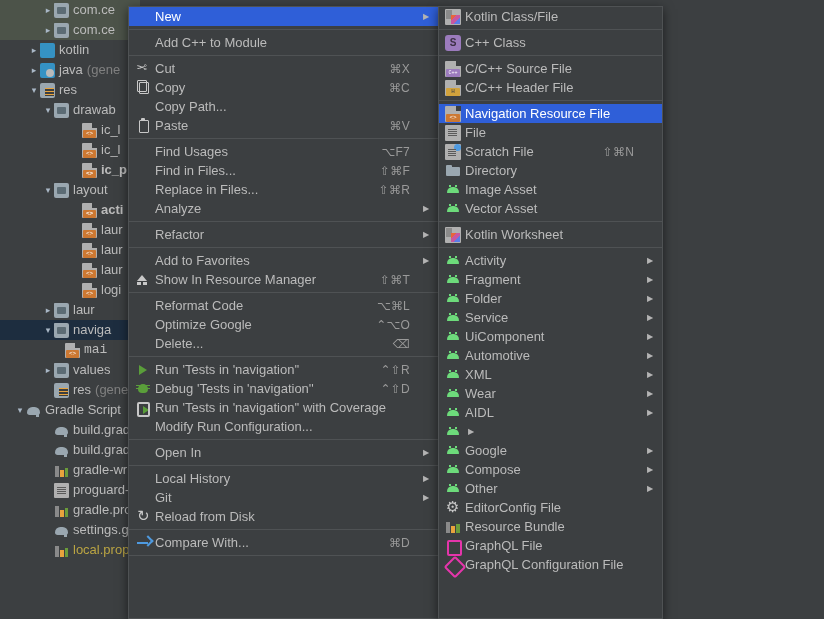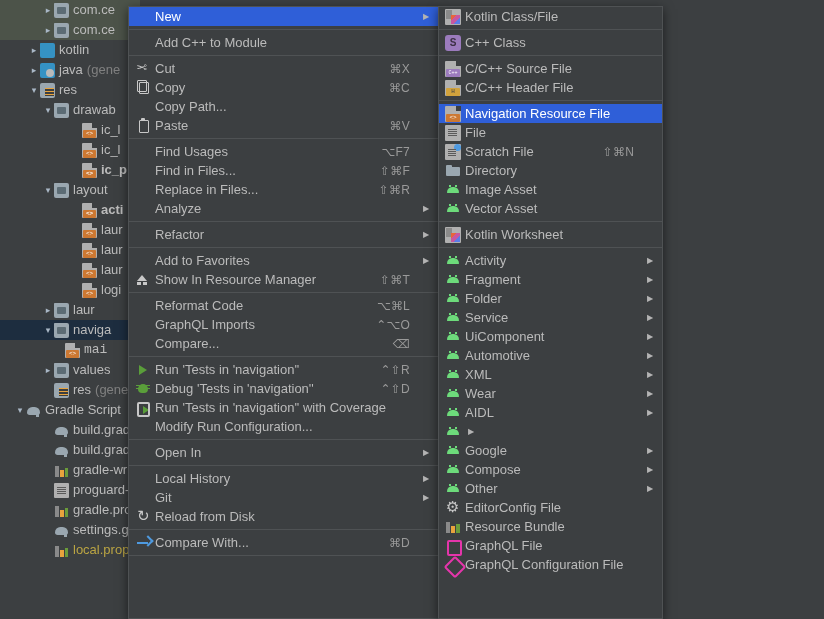--- a/index.html
+++ b/index.html
@@ -373,27 +373,27 @@
       </div>
       <div class="msep"></div>
       <div class="mi">
         <span class="mi-ico blank"></span>
         <span class="mi-label">Reformat Code</span>
         <span class="mi-short">⌥⌘L</span>
         <span class="mi-arrow hidden">▶</span>
       </div>
       <div class="mi">
         <span class="mi-ico blank"></span>
-        <span class="mi-label">GraphQL Imports</span>
+        <span class="mi-label">Optimize Google</span>
         <span class="mi-short">⌃⌥O</span>
         <span class="mi-arrow hidden">▶</span>
       </div>
       <div class="mi">
         <span class="mi-ico blank"></span>
-        <span class="mi-label">Compare...</span>
+        <span class="mi-label">Delete...</span>
         <span class="mi-short">⌫</span>
         <span class="mi-arrow hidden">▶</span>
       </div>
       <div class="msep"></div>
       <div class="mi">
         <span class="mi-ico i-run"></span>
         <span class="mi-label">Run 'Tests in 'navigation''</span>
         <span class="mi-short">⌃⇧R</span>
         <span class="mi-arrow hidden">▶</span>
       </div>

